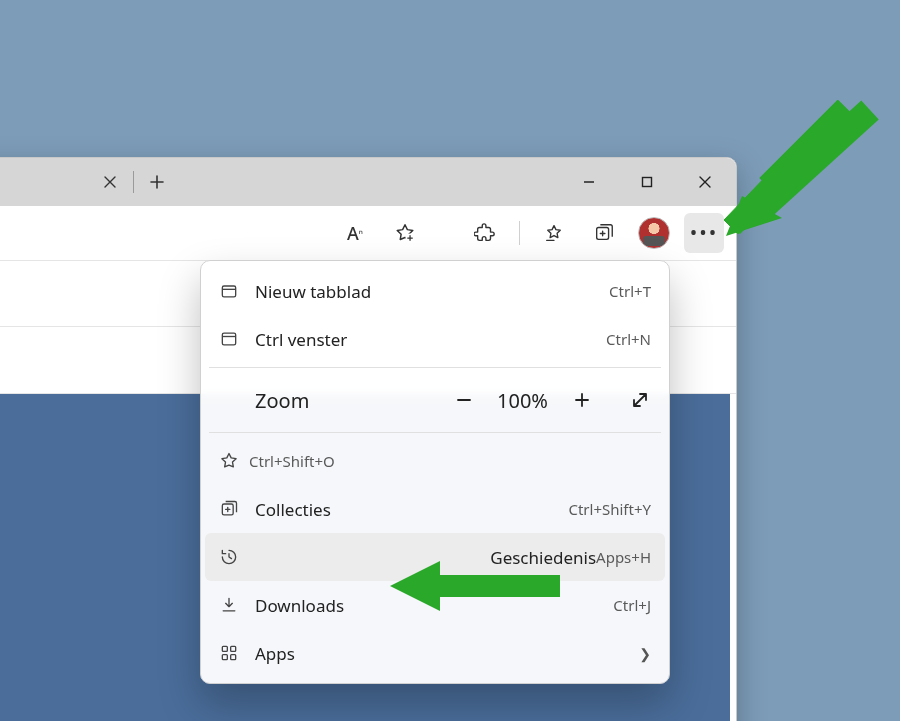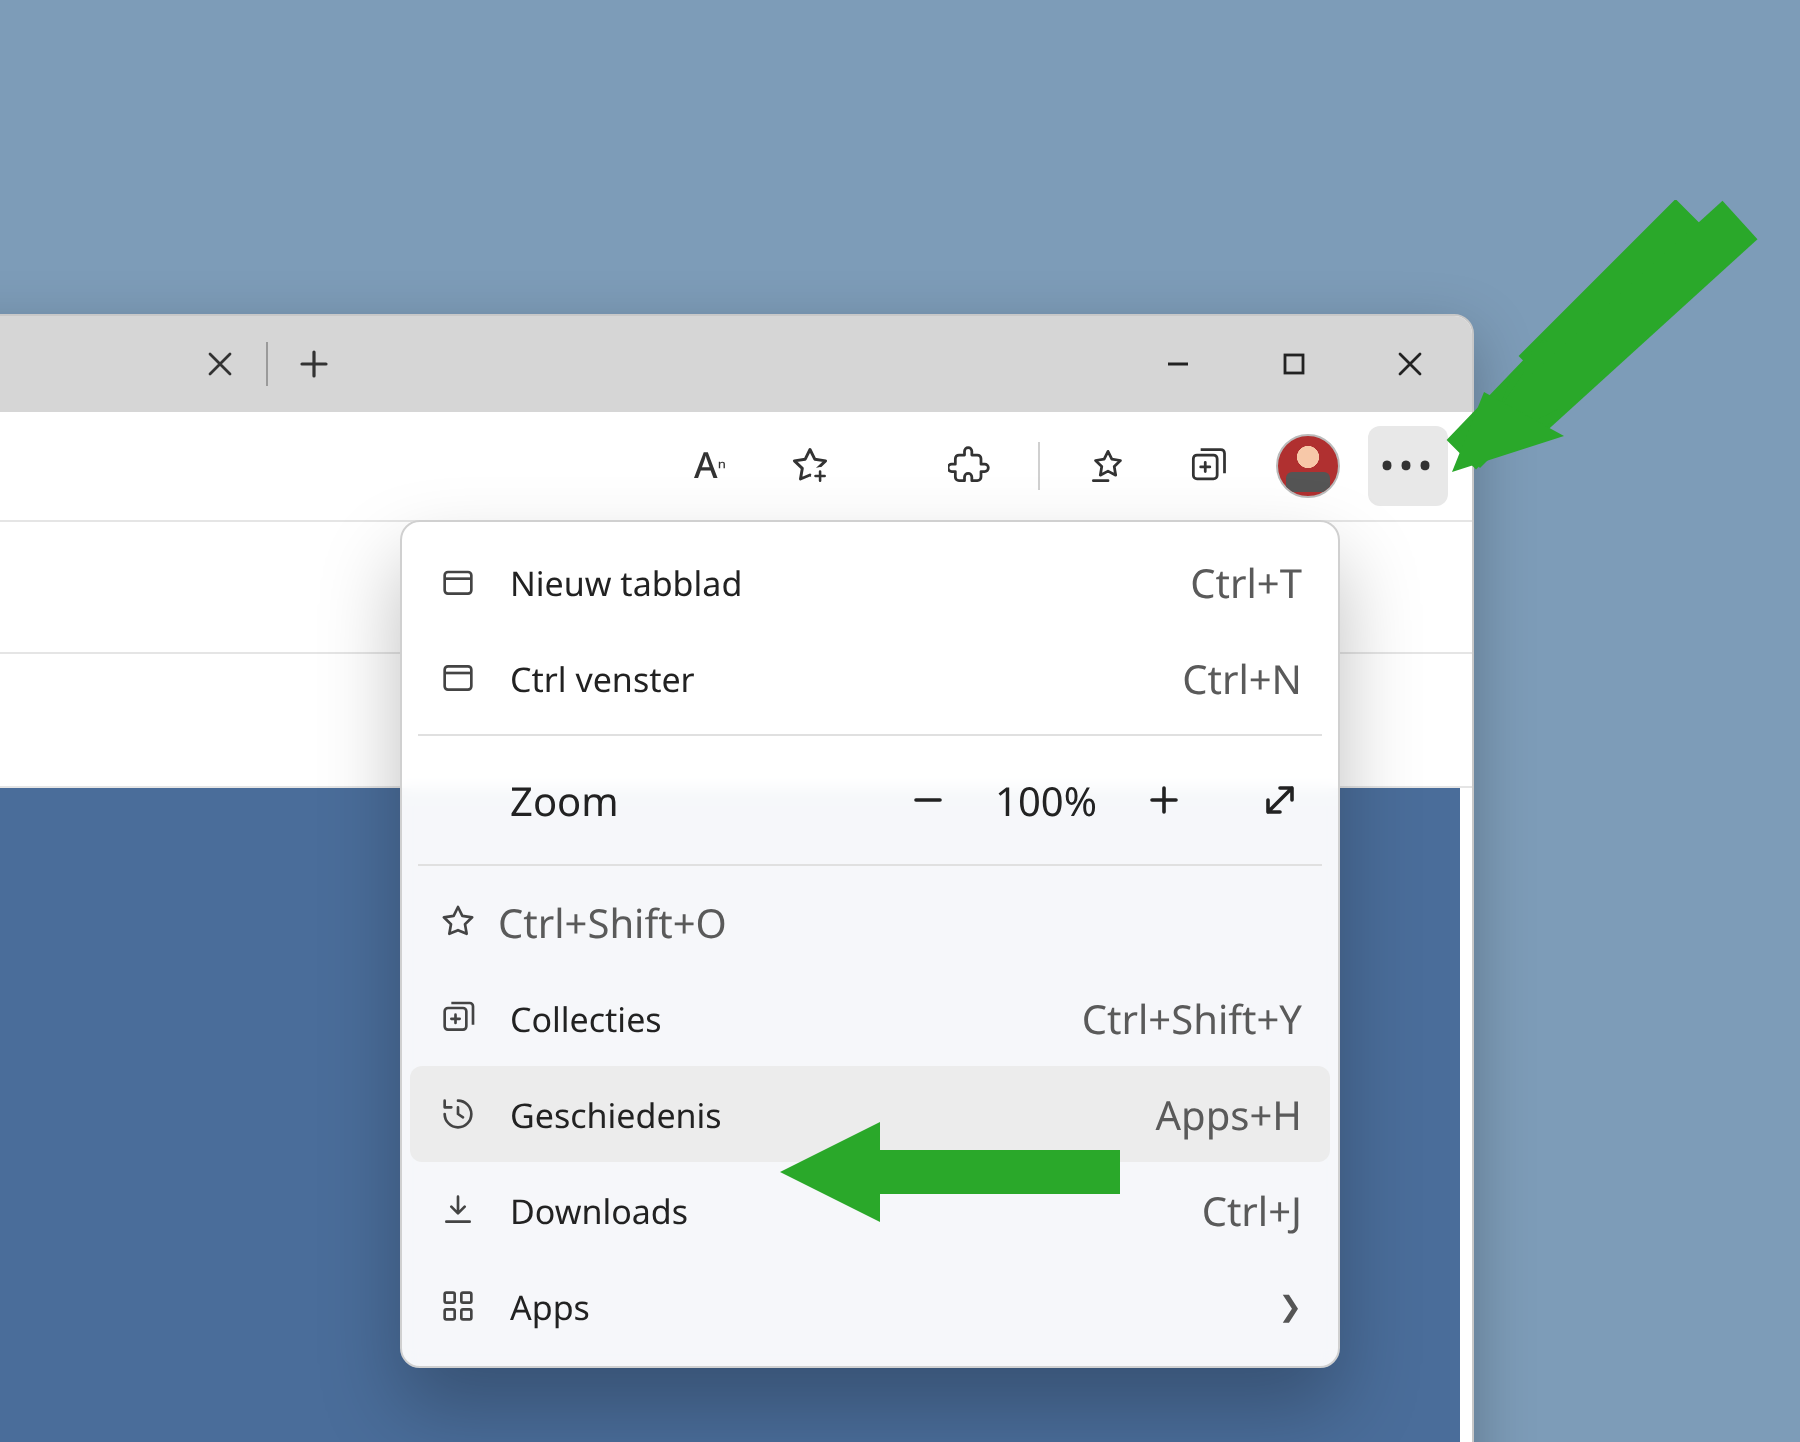--- a/index.html
+++ b/index.html
@@ -103,34 +103,34 @@
     box-shadow: 0 20px 40px rgba(0,0,0,.25);
     padding: 6px 4px;
     color:#222;
     backdrop-filter: blur(4px);
   }
   .menu-row{
     display:flex;align-items:center;height:48px;
     padding:0 14px;border-radius:6px;
     font-size:17px;
   }
-  .menu-row.highlight{background:#ececec;}
+  .menu-row.highlight{background:#ececec;text-align:right;}
   .menu-row .micon{
     width:30px;display:flex;align-items:center;justify-content:flex-start;color:#444;
   }
   .menu-row .label{flex:1;padding-left:6px;}
-  .menu-row .shortcut{color:#5a5a5a;font-size:20px;}
+  .menu-row .shortcut{color:#5a5a5a;font-size:15px;}
   .menu-divider{height:1px;background:#e0e0e0;margin:4px 4px;}
   .zoom-row{
     display:flex;align-items:center;height:56px;padding:0 14px;font-size:20px;
   }
   .zoom-row .zlabel{padding-left:36px;flex:1}
   .zoom-ctrl{display:flex;align-items:center;gap:22px;color:#222;}
   .zoom-btn{width:22px;height:22px;display:flex;align-items:center;justify-content:center;}
-  .zoom-val{min-width:52px;text-align:center;}
+  .zoom-val{min-width:52px;}
   .zoom-full{margin-left:14px;}
   .chevron{font-size:14px;color:#555;margin-left:8px;}
 
   
   .arrow {
     position:absolute;pointer-events:none;
   }
   .arrow svg{display:block;}
 
   svg{display:block}

